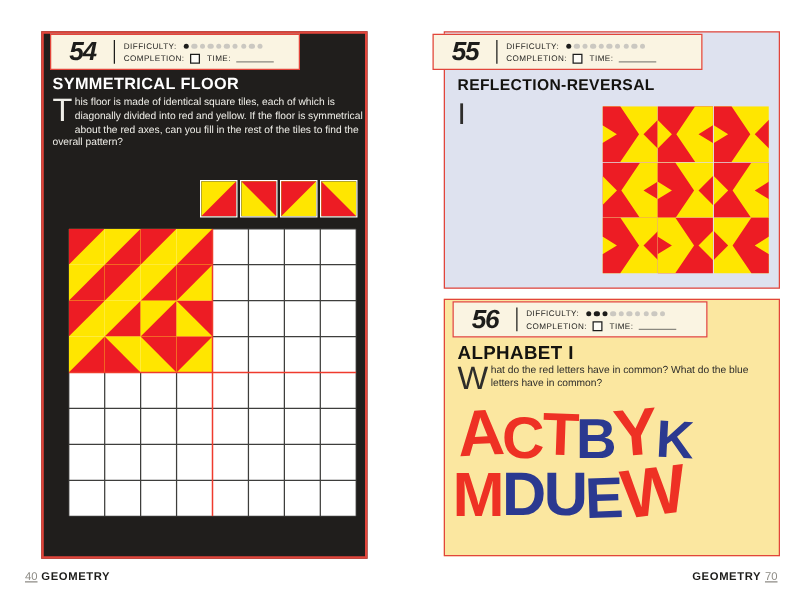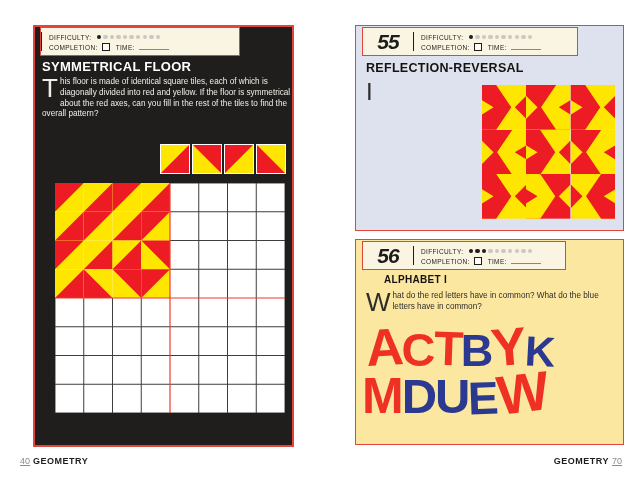--- a/index.html
+++ b/index.html
@@ -21,21 +21,21 @@
   .inforow{display:flex;align-items:center;height:10px;white-space:nowrap;}
   .dot{display:inline-block;width:4.4px;height:4.4px;border-radius:50%;margin-left:2.2px;}
   .dotwrap{display:inline-flex;align-items:center;margin-left:3px;}
   .box{display:inline-block;width:6px;height:6px;border:1px solid #1D1D1B;background:#FDFCF7;margin:0 6px 0 4px;}
   .rule{display:inline-block;width:30px;height:5px;border-bottom:1px solid #8A8880;margin-left:4px;}
 
   
   .ptitle{font-weight:bold;letter-spacing:.3px;}
   #title-54{left:42px;top:59px;font-size:13px;color:#FFFFFF;}
   #title-55{left:366px;top:61px;font-size:12.5px;color:#14130F;}
-  #title-56{left:366px;top:274px;font-size:10px;color:#14130F;margin-left:18px;}
+  #title-56{left:366px;top:274px;font-size:15px;color:#14130F;}
   .body{font-size:8.2px;line-height:10.8px;}
   #body-54{left:42px;top:77px;width:252px;color:#EFEEE8;}
   #body-55{left:366px;top:80px;width:116px;color:#2E2D2B;}
   #body-56{left:366px;top:291px;width:246px;color:#2E2D2B;}
   .dropcap{float:left;font-size:26px;line-height:21px;margin:1px 2px 0 0;font-weight:400;}
 
   
   #samples54{left:160px;top:144px;display:flex;}
   .sample{display:block;border:1px solid #fff;margin-right:2px;font-size:0;}
   #grid54-wrap{left:55px;top:183px;width:230px;height:230px;}
@@ -56,20 +56,21 @@
   .pageno{color:#8D8B85;font-weight:400;letter-spacing:0;text-decoration:underline;}
   #footer-left{left:20px;}
   #footer-right{right:18px;}
 </style>
 </head>
 <body>
 
 <div class="abs" id="left-frame"></div>
 
 <div class="abs bar" style="left:40px;top:27px;width:200px;">
+  <div class="num">54</div>
   <div class="vdiv"></div>
   <div class="info">
     <div class="inforow">
       <span>DIFFICULTY:</span>
       <span class="dotwrap">
           <i class="dot" style="background:#1D1D1B"></i>
           <i class="dot" style="background:#CBC8C1"></i>
           <i class="dot" style="background:#CBC8C1"></i>
           <i class="dot" style="background:#CBC8C1"></i>
           <i class="dot" style="background:#CBC8C1"></i>
@@ -198,21 +199,21 @@
       <line x1="0" y1="115" x2="230" y2="115" stroke="#EF3B2D" stroke-width="1.2"></line>
     </svg></div>
 
 <div class="abs footer" id="footer-left">
   <span class="pageno">40</span>
   <b>GEOMETRY</b>
 </div>
 
 <div class="abs" id="panel-55"></div>
 
-<div class="abs bar" style="left:362px;top:27px;width:216px;">
+<div class="abs bar" style="left:346px;top:27px;width:216px;">
   <div class="num">55</div>
   <div class="vdiv"></div>
   <div class="info">
     <div class="inforow">
       <span>DIFFICULTY:</span>
       <span class="dotwrap">
           <i class="dot" style="background:#1D1D1B"></i>
           <i class="dot" style="background:#CBC8C1"></i>
           <i class="dot" style="background:#CBC8C1"></i>
           <i class="dot" style="background:#CBC8C1"></i>

